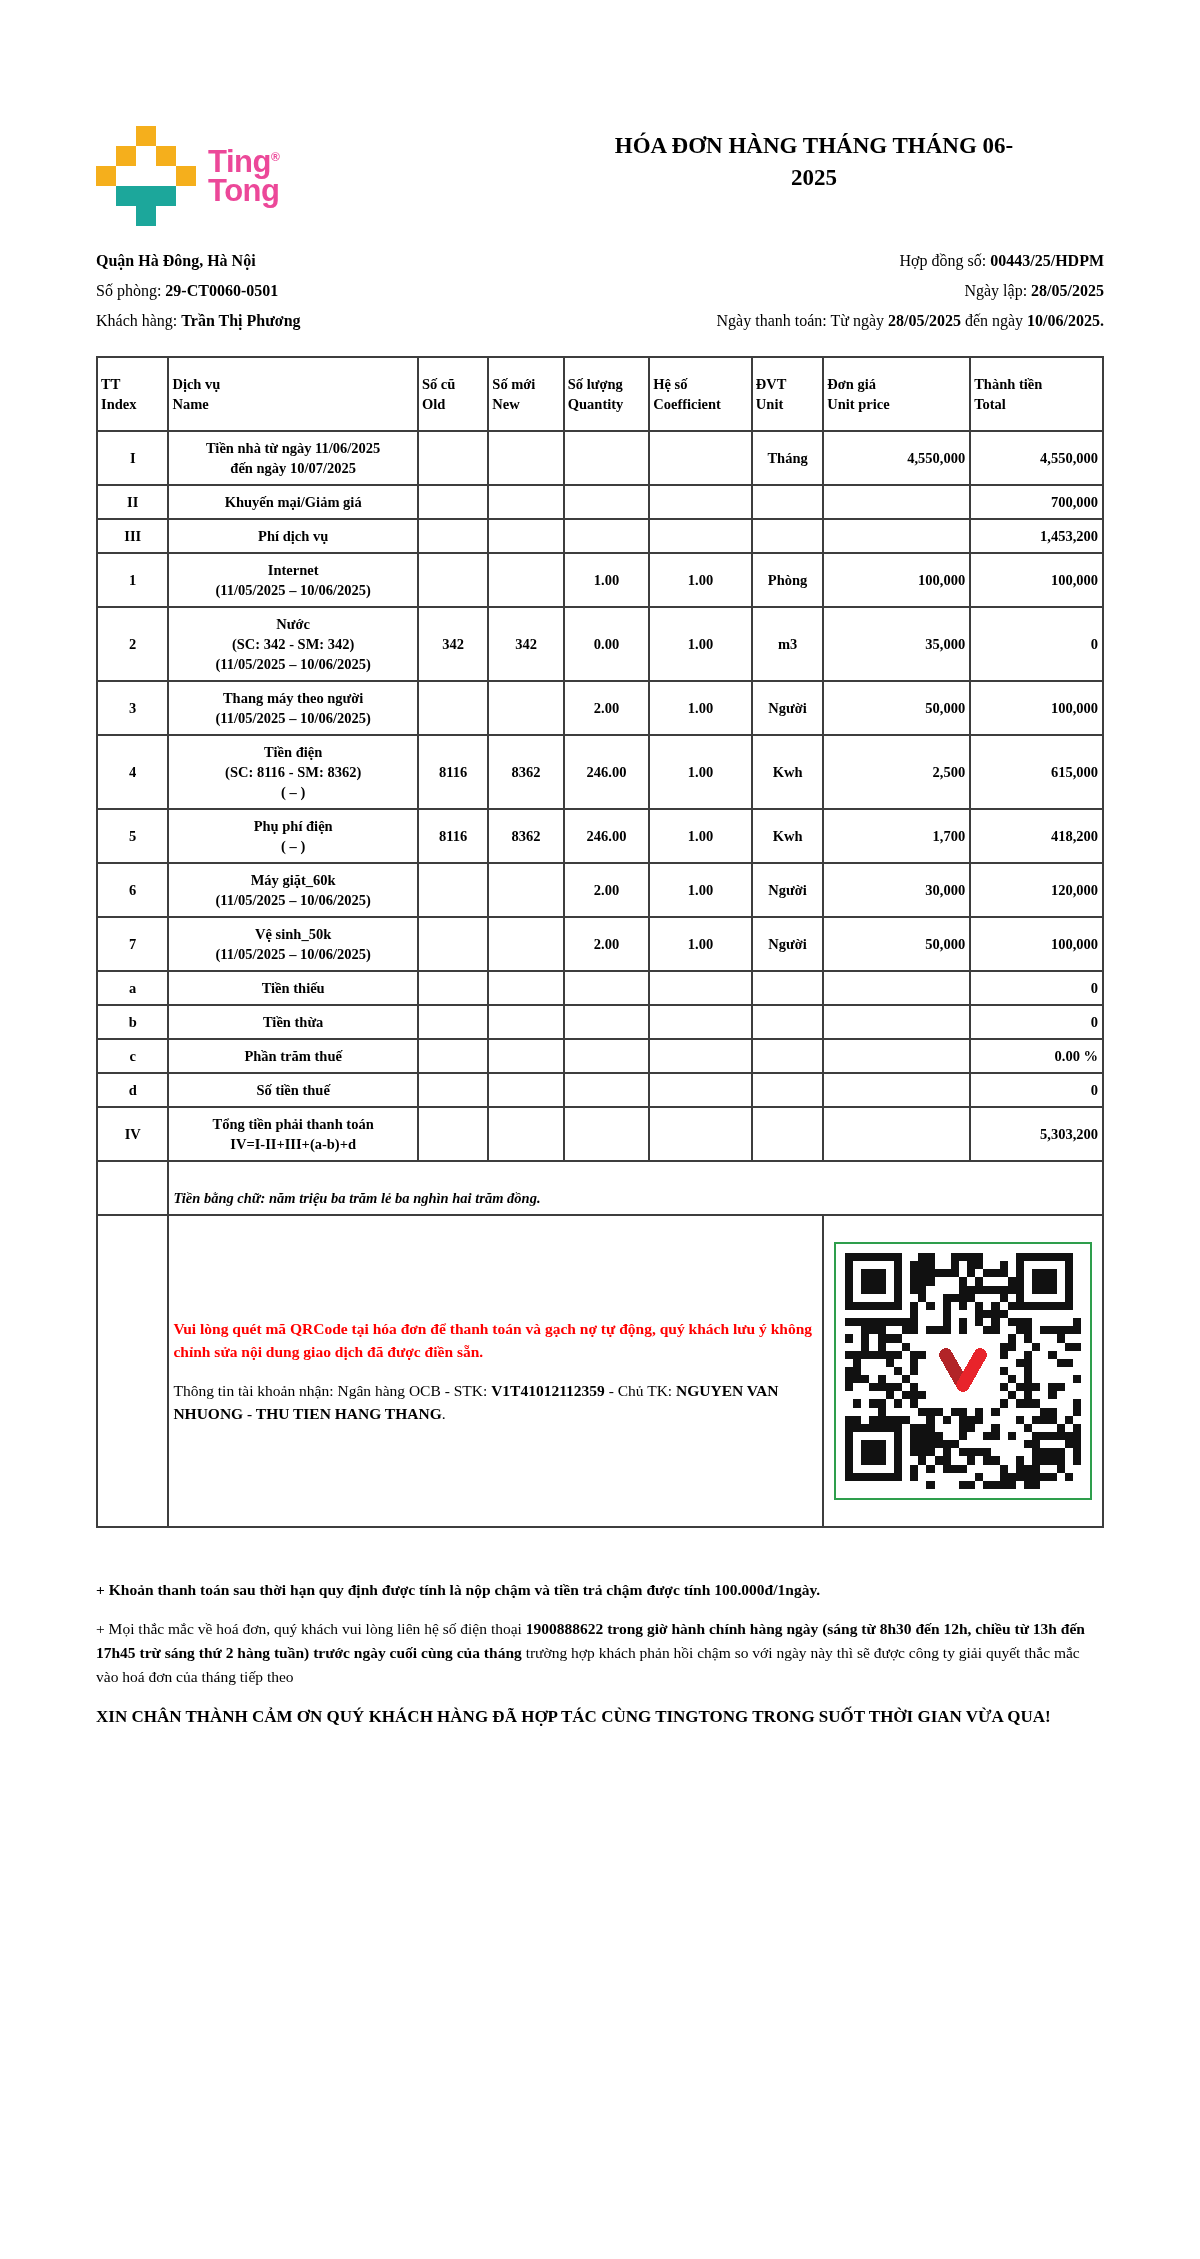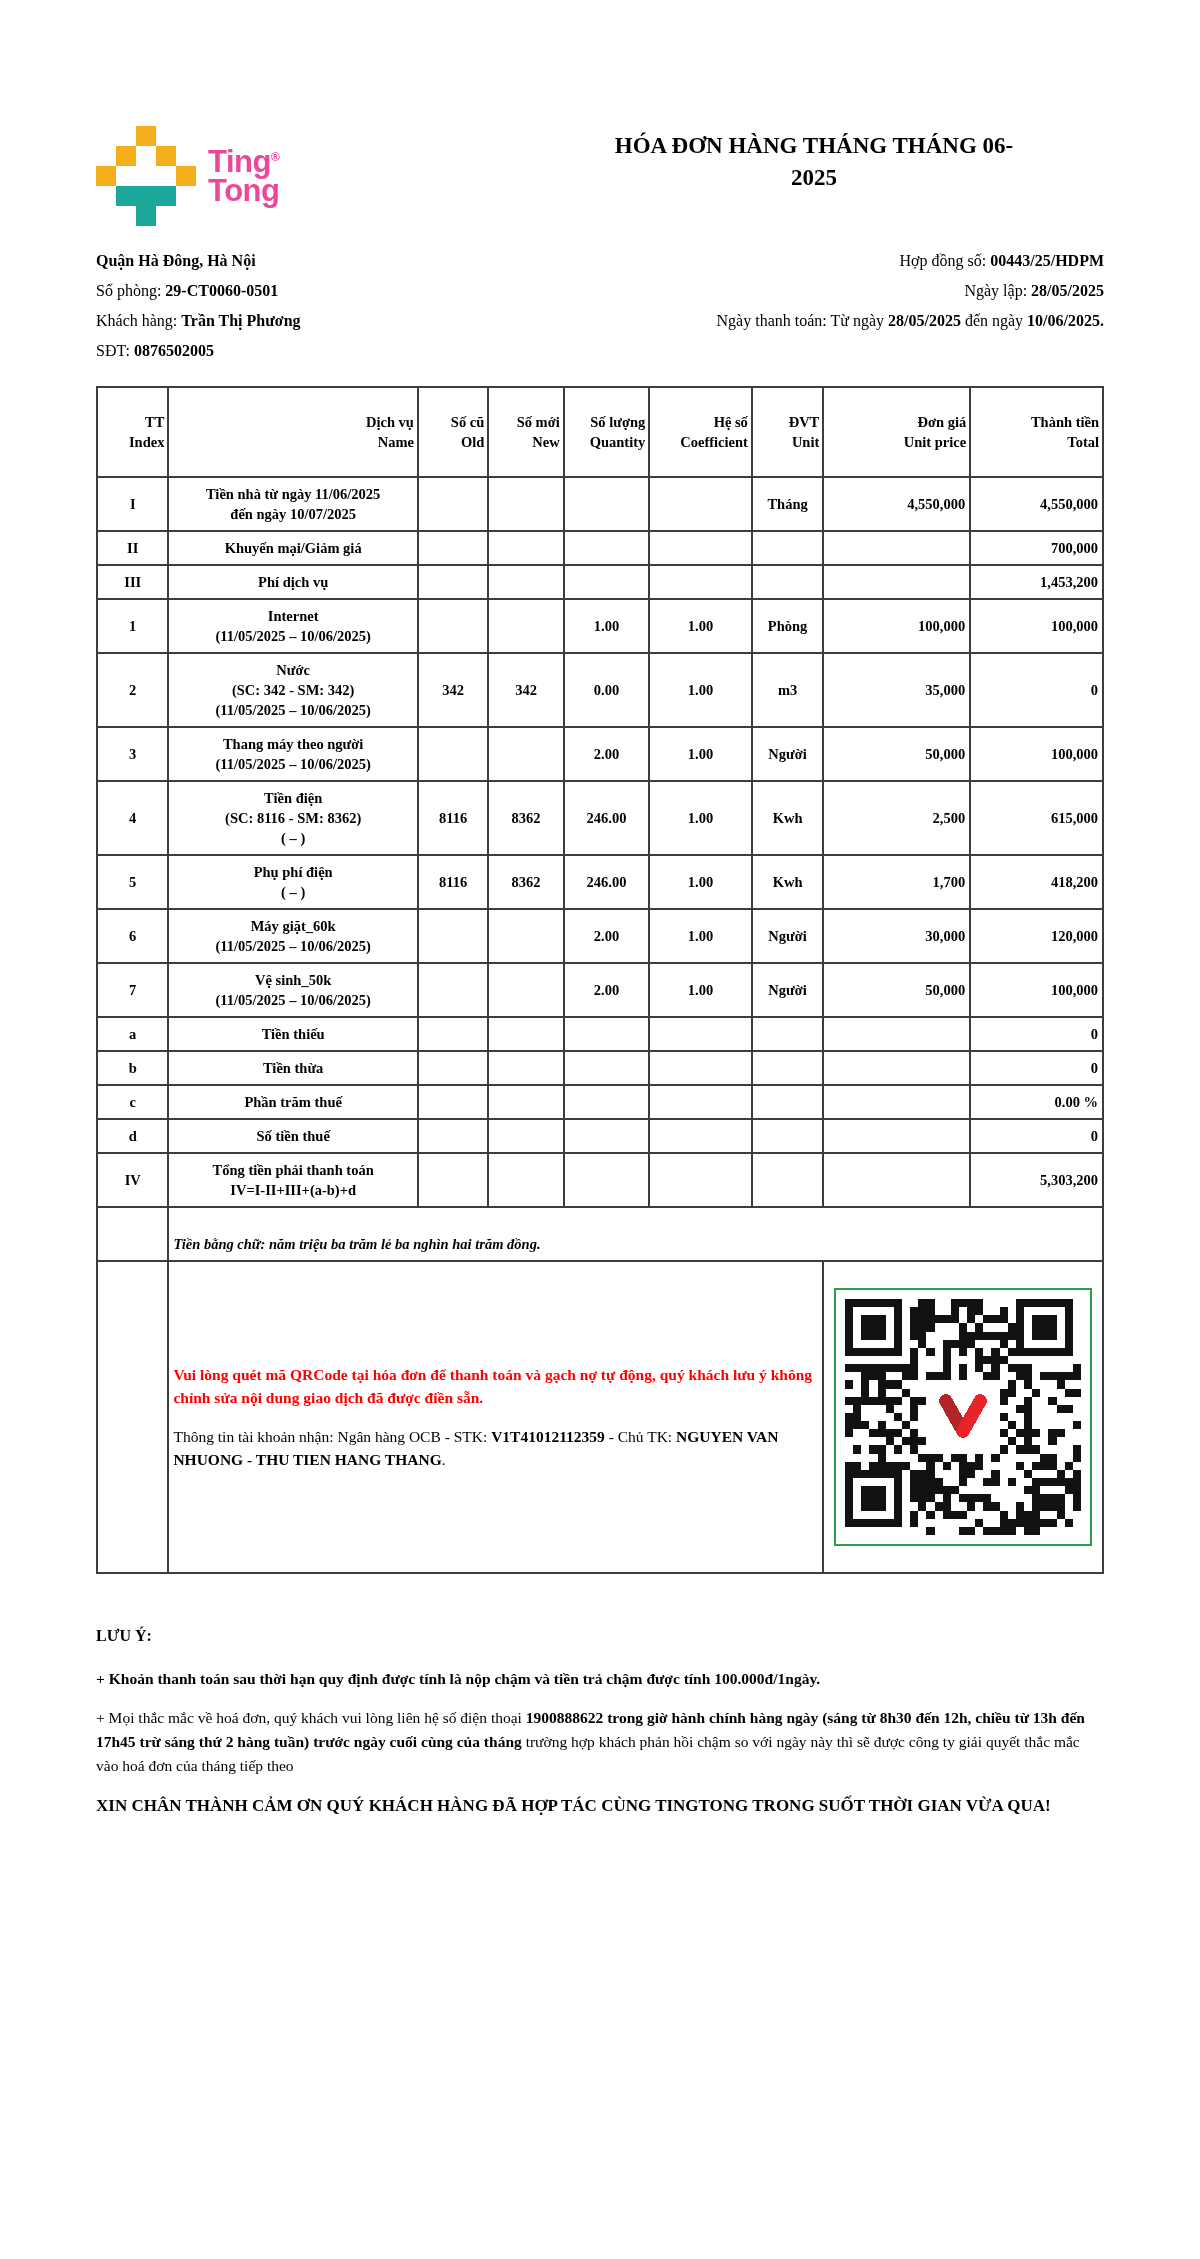--- a/index.html
+++ b/index.html
@@ -24,22 +24,22 @@
   .info { margin-bottom: 26px; }
   .info-row { display: flex; justify-content: space-between; font-size: 16px; line-height: 18px; margin-bottom: 12px; }
   .info-left { width: 52%; }
   .info-right { width: 47%; text-align: right; }
   .b { font-weight: bold; }
   .it { font-style: italic; }
 
   
   table.svc { width: 100%; border-collapse: collapse; table-layout: fixed; }
   table.svc th, table.svc td { border: 2px solid #3d3d3d; vertical-align: middle; }
-  table.svc th { font-size: 14.5px; font-weight: bold; text-align: right;
-    white-space: pre-line; padding: 24px 3px; line-height: 1.38; }
+  table.svc th { font-size: 14.5px; font-weight: bold; text-align: left;
+    white-space: pre-line; padding: 16px 3px; line-height: 1.38; }
   table.svc td { font-size: 14.5px; font-weight: bold; padding: 6px 4px; line-height: 1.38; white-space: pre-line; }
   td.c-tt { text-align: center; }
   td.c-name { text-align: center; padding-left: 14px; padding-right: 8px; }
   td.c-mid { text-align: center; }
   td.c-num { text-align: right; padding-right: 10px; }
   td.words { font-weight: normal; padding-left: 14px; padding-top: 8px; padding-bottom: 8px; }
   td.notes-cell { font-weight: normal; padding: 14px 22px; height: 276px; }
   .notes-inner { display: flex; flex-direction: column; justify-content: center; height: 100%; gap: 16px; }
   .red-note { font-size: 15.5px; line-height: 1.5; font-weight: bold; }
   .acct { font-size: 15.5px; line-height: 1.5; font-weight: normal; }
@@ -104,24 +104,20 @@
       <div class="info-left b">Quận Hà Đông, Hà Nội</div>
       <div class="info-right"><span>Hợp đồng số: </span><span class="b">00443/25/HDPM</span></div>
     </div>
     <div class="info-row">
       <div class="info-left"><span>Số phòng: </span><span class="b">29-CT0060-0501</span></div>
       <div class="info-right"><span>Ngày lập: </span><span class="b">28/05/2025</span></div>
     </div>
     <div class="info-row">
       <div class="info-left"><span>Khách hàng: </span><span class="b">Trần Thị Phương</span></div>
       <div class="info-right"><span>Ngày thanh toán: Từ ngày </span><span class="b">28/05/2025</span><span> đến ngày </span><span class="b">10/06/2025.</span></div>
-    </div>
-    <div class="info-row">
-      <div class="info-left"><span>SĐT: </span><span class="b">0876502005</span></div>
-      <div class="info-right"></div>
     </div>
   </div>
 
   <table class="svc">
     <colgroup>
       <col style="width:7.1%">
         <col style="width:24.8%">
         <col style="width:7.0%">
       <col style="width:7.5%">
         <col style="width:8.5%">
@@ -647,19 +643,18 @@
                 <path d="M99,100 L116,130" stroke="#B22428" stroke-width="13" stroke-linecap="round" fill="none"></path>
                 <path d="M133,100 L116,130" stroke="#E8242B" stroke-width="13" stroke-linecap="round" fill="none"></path>
               </svg>
           </div>
         </td>
       </tr>
     </tbody>
   </table>
 
   <div class="footer">
-    <p class="heading">LƯU Ý:</p>
     <p class="note1">+ Khoản thanh toán sau thời hạn quy định được tính là nộp chậm và tiền trả chậm được tính 100.000đ/1ngày.</p>
     <p id="note2"><span>+ Mọi thắc mắc về hoá đơn, quý khách vui lòng liên hệ số điện thoại </span><b>1900888622 trong giờ hành chính hàng ngày (sáng từ 8h30 đến 12h, chiều từ 13h đến 17h45 trừ sáng thứ 2 hàng tuần)</b><b> trước ngày cuối cùng của tháng </b><span>trường hợp khách phản hồi chậm so với ngày này thì sẽ được công ty giải quyết thắc mắc vào hoá đơn của tháng tiếp theo</span></p>
     <p class="thanks">XIN CHÂN THÀNH CẢM ƠN QUÝ KHÁCH HÀNG ĐÃ HỢP TÁC CÙNG TINGTONG TRONG SUỐT THỜI GIAN VỪA QUA!</p>
   </div>
 
 </div>
 
 </body></html>

